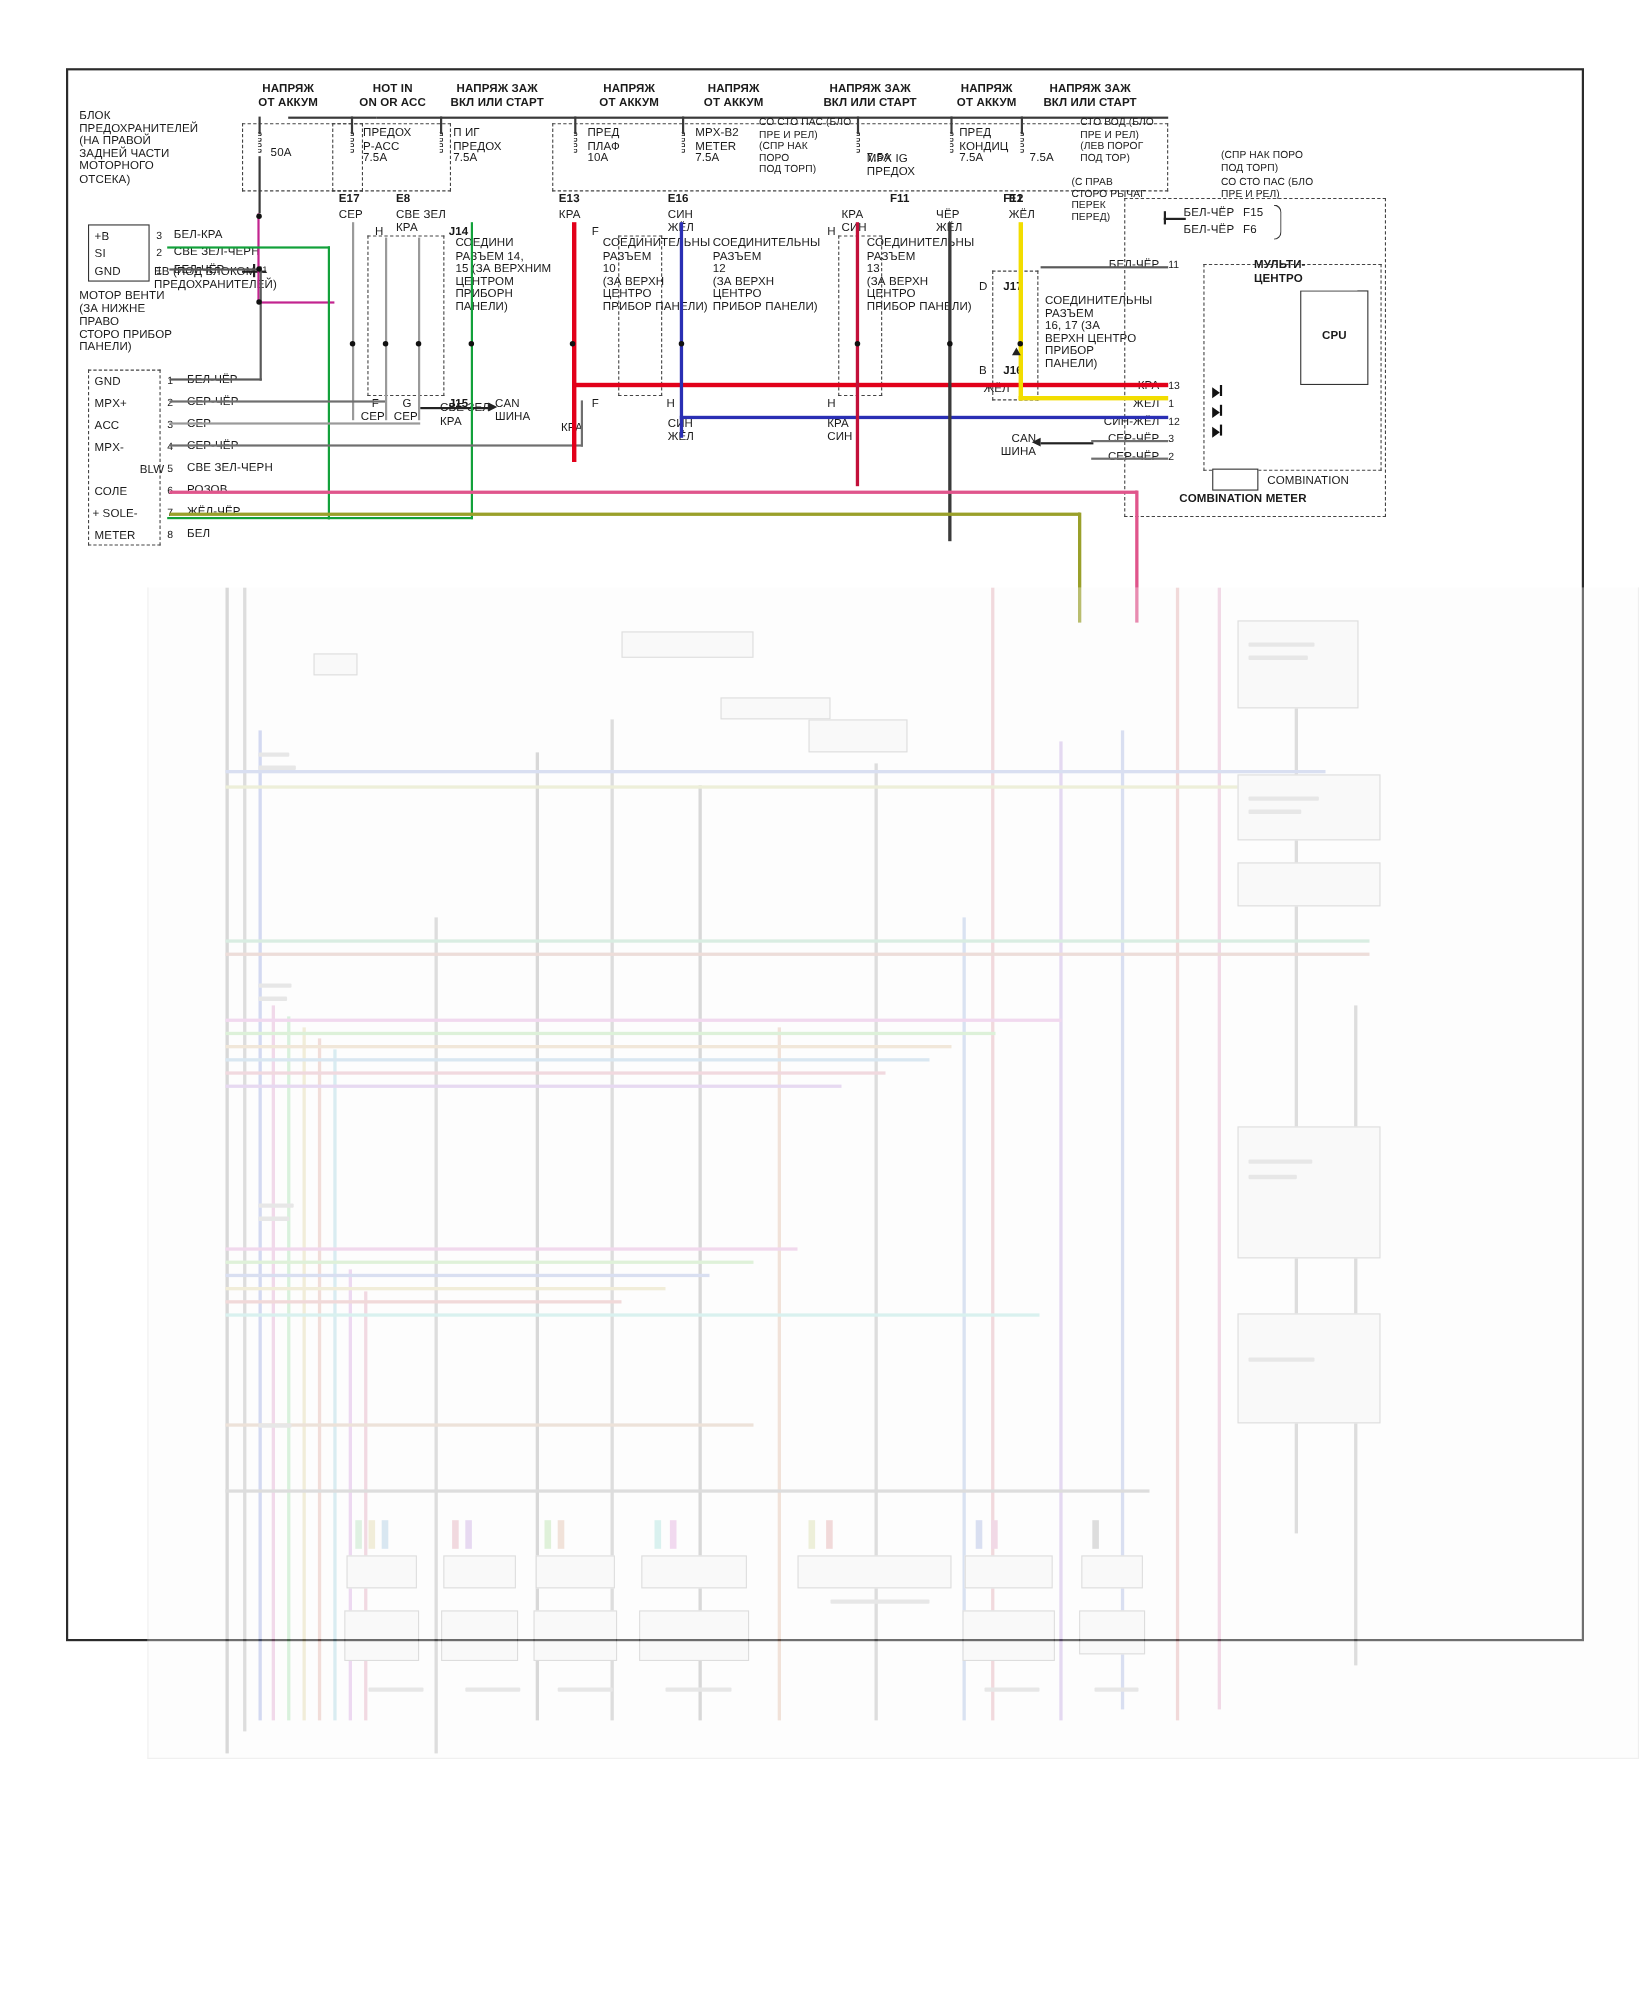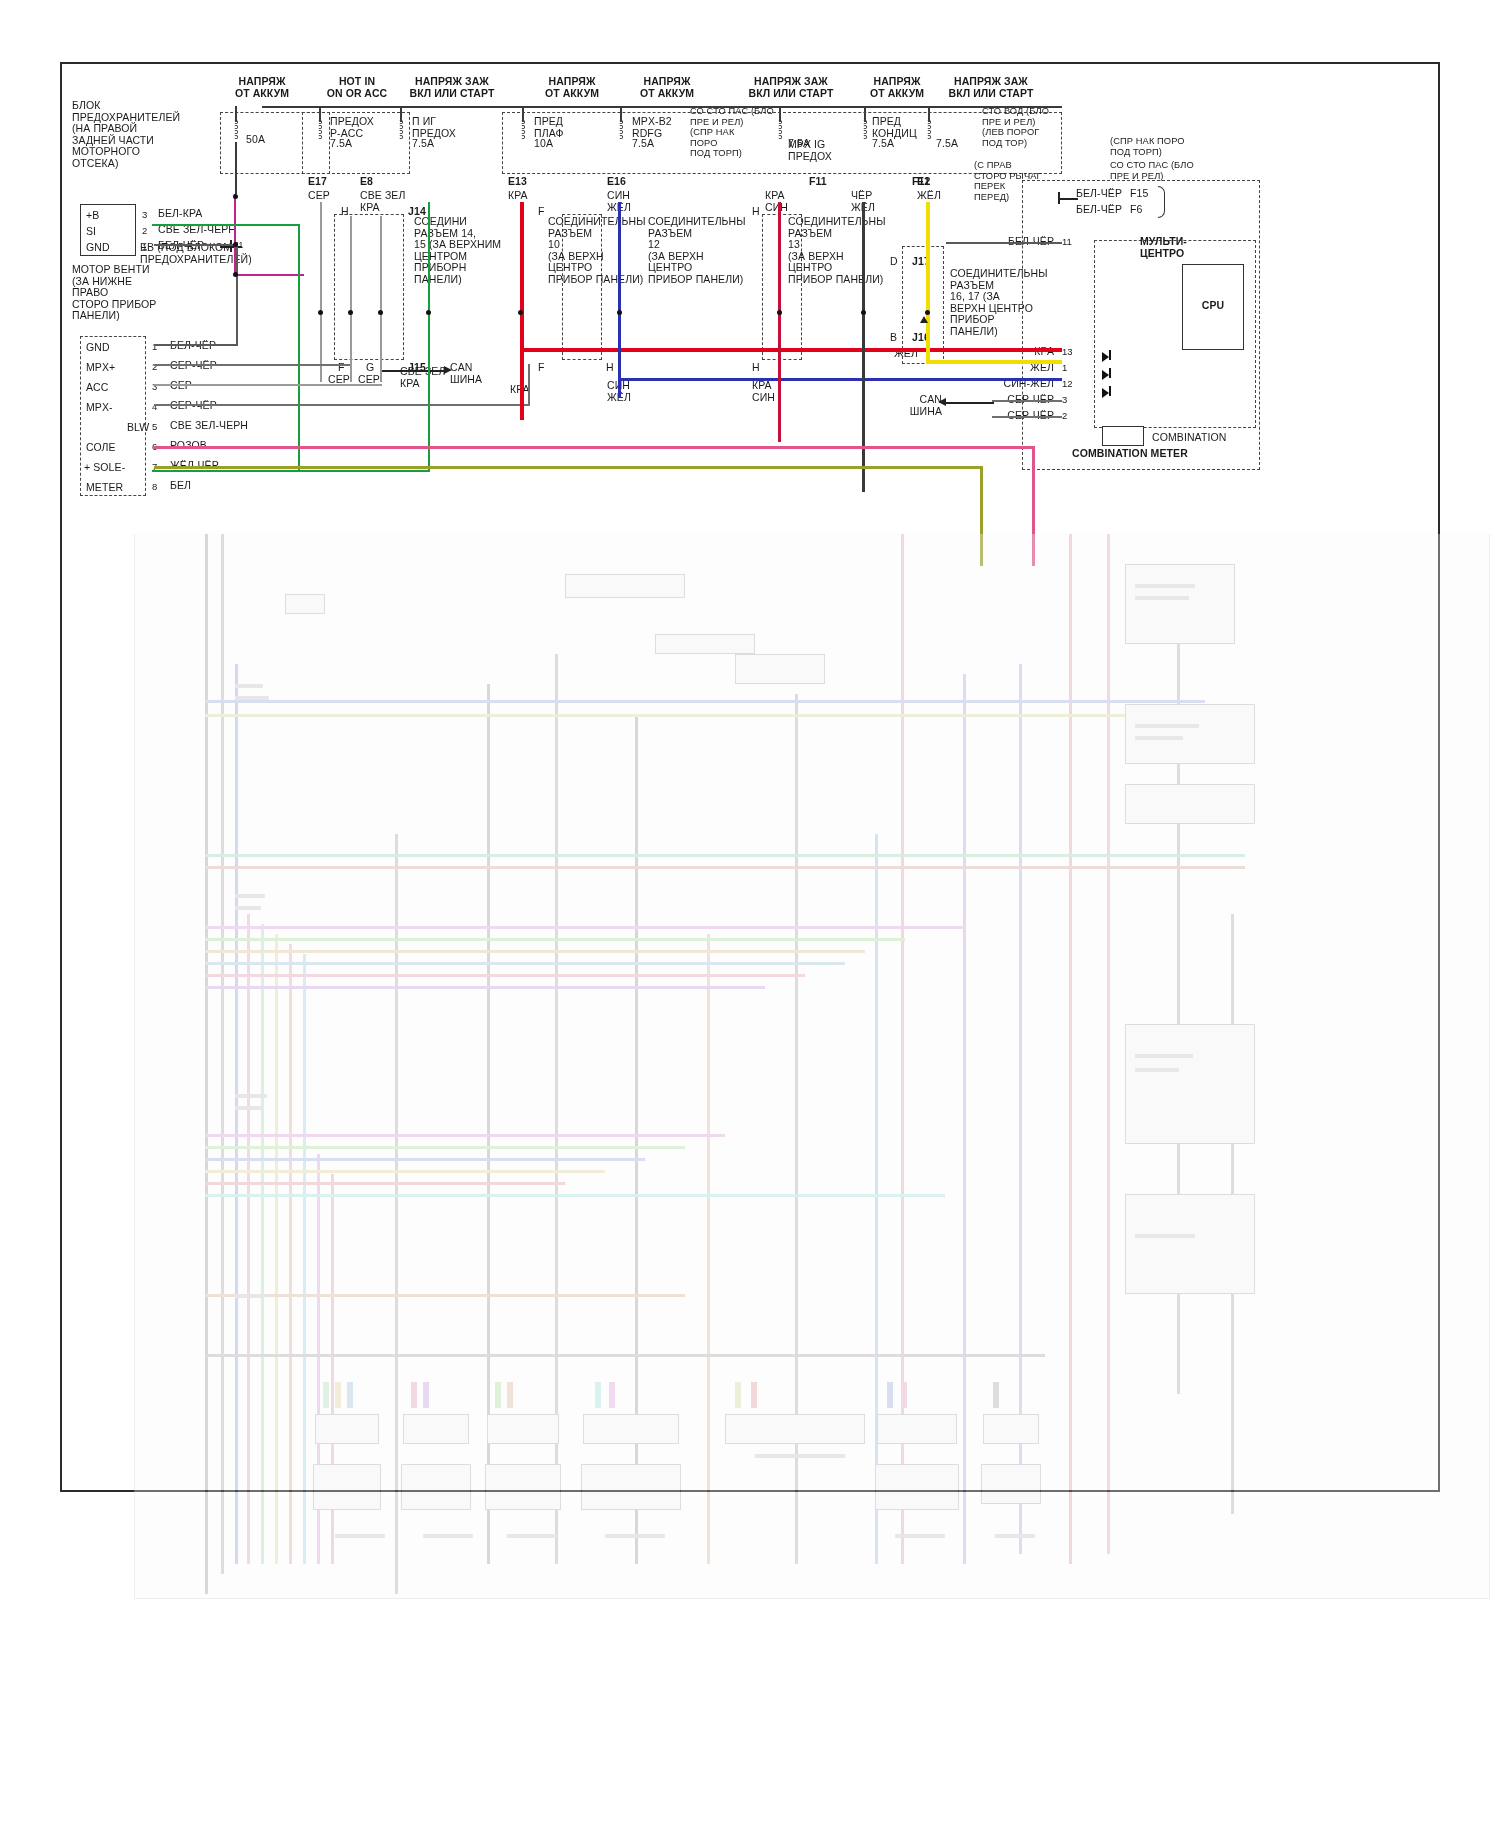--- a/index.html
+++ b/index.html
@@ -143,21 +143,21 @@
   <div class="t" style="left:446px; top:126px;">КРА</div>
 
   <div class="fuse" style="left:553px; top:56px;">
       <i style="top:0"></i>
       <i style="top:5px"></i>
       <i style="top:10px"></i>
       <i style="top:15px"></i>
     </div>
   <div class="thin vline" style="left:558px; top:42px; height:16px;"></div>
   <div class="t" style="left:570px; top:52px; width:70px;">MPX-B2
-RDFG</div>
+METER</div>
   <div class="t" style="left:570px; top:74px;">7.5A</div>
   <div class="t b" style="left:545px; top:112px;">E16</div>
   <div class="t" style="left:545px; top:126px; width:44px;">СИН
 ЖЁЛ</div>
 
   <div class="fuse" style="left:712px; top:56px;">
       <i style="top:0"></i>
       <i style="top:5px"></i>
       <i style="top:10px"></i>
       <i style="top:15px"></i>

